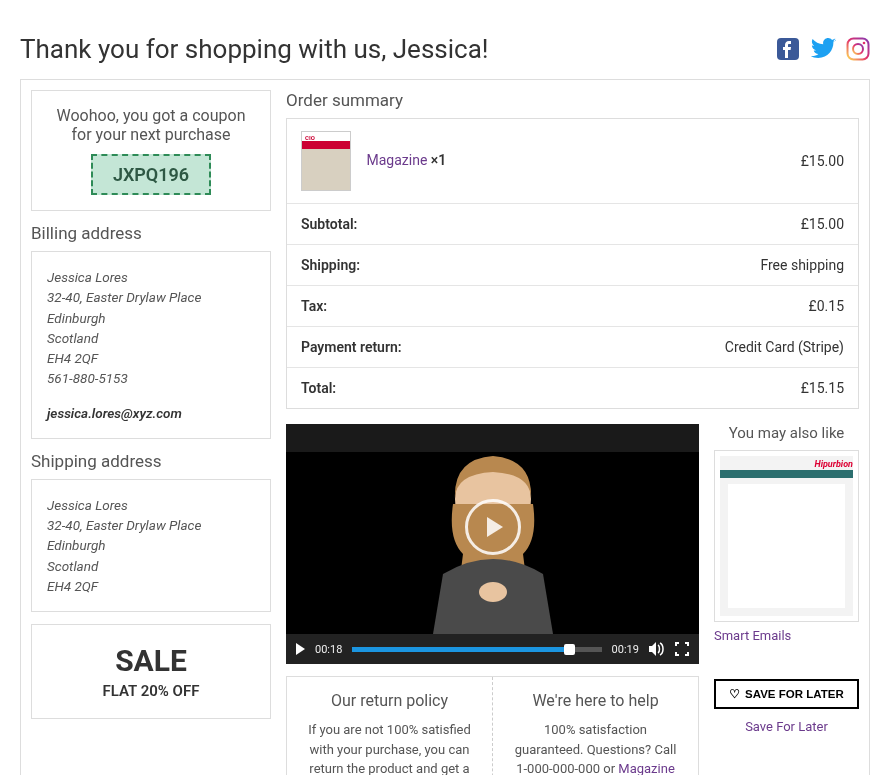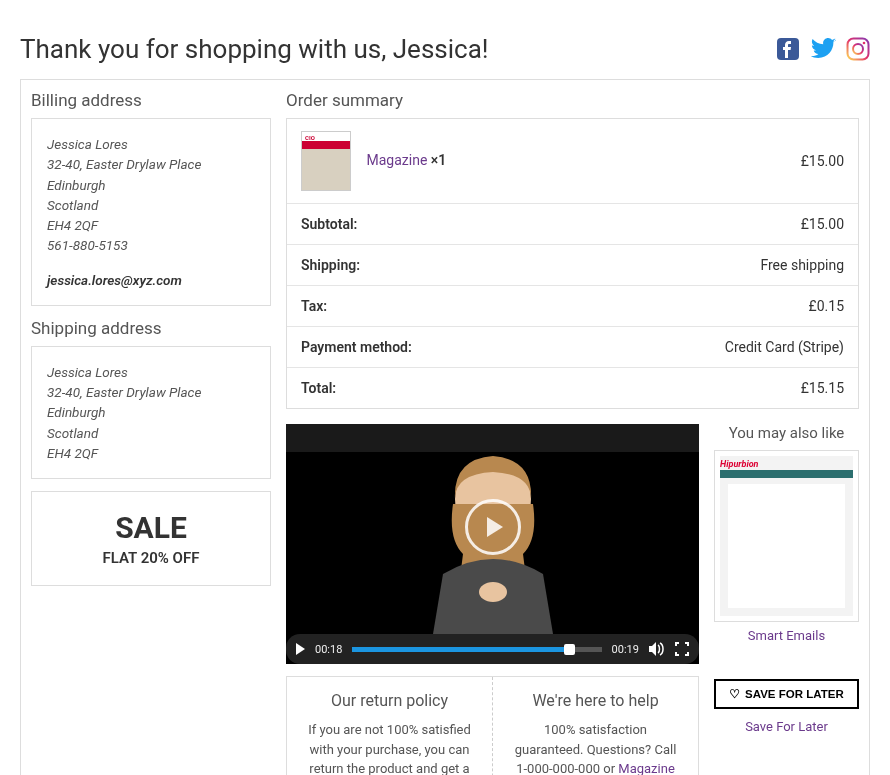--- a/index.html
+++ b/index.html
@@ -30,39 +30,39 @@
   .item-thumb::after { content: "CIO"; position: absolute; top: 2px; left: 3px; font-size: 6px; color: #c03; font-weight: bold; }
   .item-name { color: #6b3a8c; font-size: 14px; margin-left: 12px; }
   .item-qty { color: #333; font-weight: 600; }
   .media-row { display: flex; gap: 15px; }
   .video-box { flex: 1; }
   .video-player { background: #000; position: relative; height: 240px; overflow: hidden; }
   .video-header { position: absolute; top: 0; left: 0; right: 0; height: 28px; background: #1a1a1a; }
   .video-person { position: absolute; bottom: 30px; left: 50%; transform: translateX(-50%); width: 180px; height: 190px; }
   .play-overlay { position: absolute; top: 43%; left: 50%; transform: translate(-50%,-50%); width: 56px; height: 56px; border: 3px solid rgba(255,255,255,0.85); border-radius: 50%; display: flex; align-items: center; justify-content: center; cursor: pointer; }
   .play-overlay::after { content: ""; border-style: solid; border-width: 10px 0 10px 16px; border-color: transparent transparent transparent rgba(255,255,255,0.85); margin-left: 4px; }
-  .controls { position: absolute; bottom: 0; left: 0; right: 0; height: 30px; background: #222; display: flex; align-items: center; gap: 10px; padding: 0 10px; color: #eee; font-size: 11px; border-radius: 14px; }
+  .controls { position: absolute; bottom: 0; left: 0; right: 0; height: 30px; background: #222; display: flex; align-items: center; gap: 10px; padding: 0 10px; color: #eee; font-size: 11px; }
   .play-small { width: 0; height: 0; border-style: solid; border-width: 6px 0 6px 9px; border-color: transparent transparent transparent #fff; cursor: pointer; }
   .progress { flex: 1; height: 5px; background: #555; position: relative; }
   .progress-fill { position: absolute; left: 0; top: 0; bottom: 0; width: 88%; background: #1b95e0; }
   .progress-fill::after { content: ""; position: absolute; right: -3px; top: -3px; width: 11px; height: 11px; background: #fff; border-radius: 2px; }
   .info-cols { display: flex; border: 1px solid #ddd; margin-top: 12px; }
   .info-col { flex: 1; padding: 14px 18px; text-align: center; }
   .info-col:first-child { border-right: 1px dashed #ccc; }
   .info-title { font-size: 16px; color: #555; margin-bottom: 10px; font-weight: 400; }
   .info-text { font-size: 13px; color: #555; line-height: 1.5; }
   .link { color: #6b3a8c; cursor: pointer; }
   .aside { width: 145px; flex-shrink: 0; }
   .aside-title { font-size: 15px; color: #555; text-align: center; margin-bottom: 8px; }
   .rec-card { border: 1px solid #ddd; padding: 5px; margin-bottom: 6px; }
   .rec-img { width: 100%; height: 160px; background: #f3f3f3; position: relative; overflow: hidden; }
-  .rec-brand { position: absolute; top: 3px; left: 0; right: 0; text-align: left; color: #d03; font-size: 9px; font-weight: bold; font-style: italic; }
+  .rec-brand { position: absolute; top: 3px; left: 0; right: 0; text-align: right; color: #d03; font-size: 9px; font-weight: bold; font-style: italic; }
   .rec-nav { position: absolute; top: 14px; left: 0; right: 0; height: 8px; background: #2b6e6e; }
   .rec-body { position: absolute; top: 28px; left: 8px; right: 8px; bottom: 8px; background: #fff; }
-  .rec-label { text-align: center; color: #6b3a8c; font-size: 13px; margin-top: 6px; cursor: pointer; }
+  .rec-label { text-align: left; color: #6b3a8c; font-size: 13px; margin-top: 6px; cursor: pointer; }
   .save-btn { width: 100%; border: 2px solid #000; background: #fff; padding: 6px 4px; font-size: 11.5px; font-weight: 700; cursor: pointer; display: flex; align-items: center; justify-content: center; gap: 5px; margin-top: 36px; }
   .heart { font-size: 12px; }
   .save-label { text-align: center; color: #6b3a8c; font-size: 13px; margin-top: 10px; cursor: pointer; }
   svg { display: block; }
 </style>
 </head>
 <body>
 
 <div class="header">
   <h1 class="page-title">Thank you for shopping with us, Jessica!</h1>
@@ -90,20 +90,24 @@
           <rect x="1.5" y="1.5" width="21" height="21" rx="6" fill="none" stroke="url(#ig)" stroke-width="2"></rect>
           <circle cx="12" cy="12" r="5" fill="none" stroke="url(#ig)" stroke-width="2"></circle>
           <circle cx="18" cy="6" r="1.3" fill="#e1306c"></circle>
         </svg>
     </span>
   </div>
 </div>
 
 <div class="container">
   <div class="left-col">
+    <div class="panel">
+      <div class="coupon-msg">Woohoo, you got a coupon for your next purchase</div>
+      <div class="coupon-code">JXPQ196</div>
+    </div>
 
     <div>
       <div class="section-head">Billing address</div>
       <div class="panel addr-block">
         <div>Jessica Lores</div>
         <div>32-40, Easter Drylaw Place</div>
         <div>Edinburgh</div>
         <div>Scotland</div>
         <div>EH4 2QF</div>
         <div>561-880-5153</div>
@@ -148,21 +152,21 @@
               </tr>
           <tr>
                 <td class="label-cell">Shipping:</td>
                 <td class="value-cell">Free shipping</td>
               </tr>
           <tr>
                 <td class="label-cell">Tax:</td>
                 <td class="value-cell">£0.15</td>
               </tr>
           <tr>
-                <td class="label-cell">Payment method:</td>
+                <td class="label-cell">Payment return:</td>
                 <td class="value-cell">Credit Card (Stripe)</td>
               </tr>
           <tr>
                 <td class="label-cell">Total:</td>
                 <td class="value-cell">£15.15</td>
               </tr>
         </tbody>
           </table>
       </div>
     </div>

